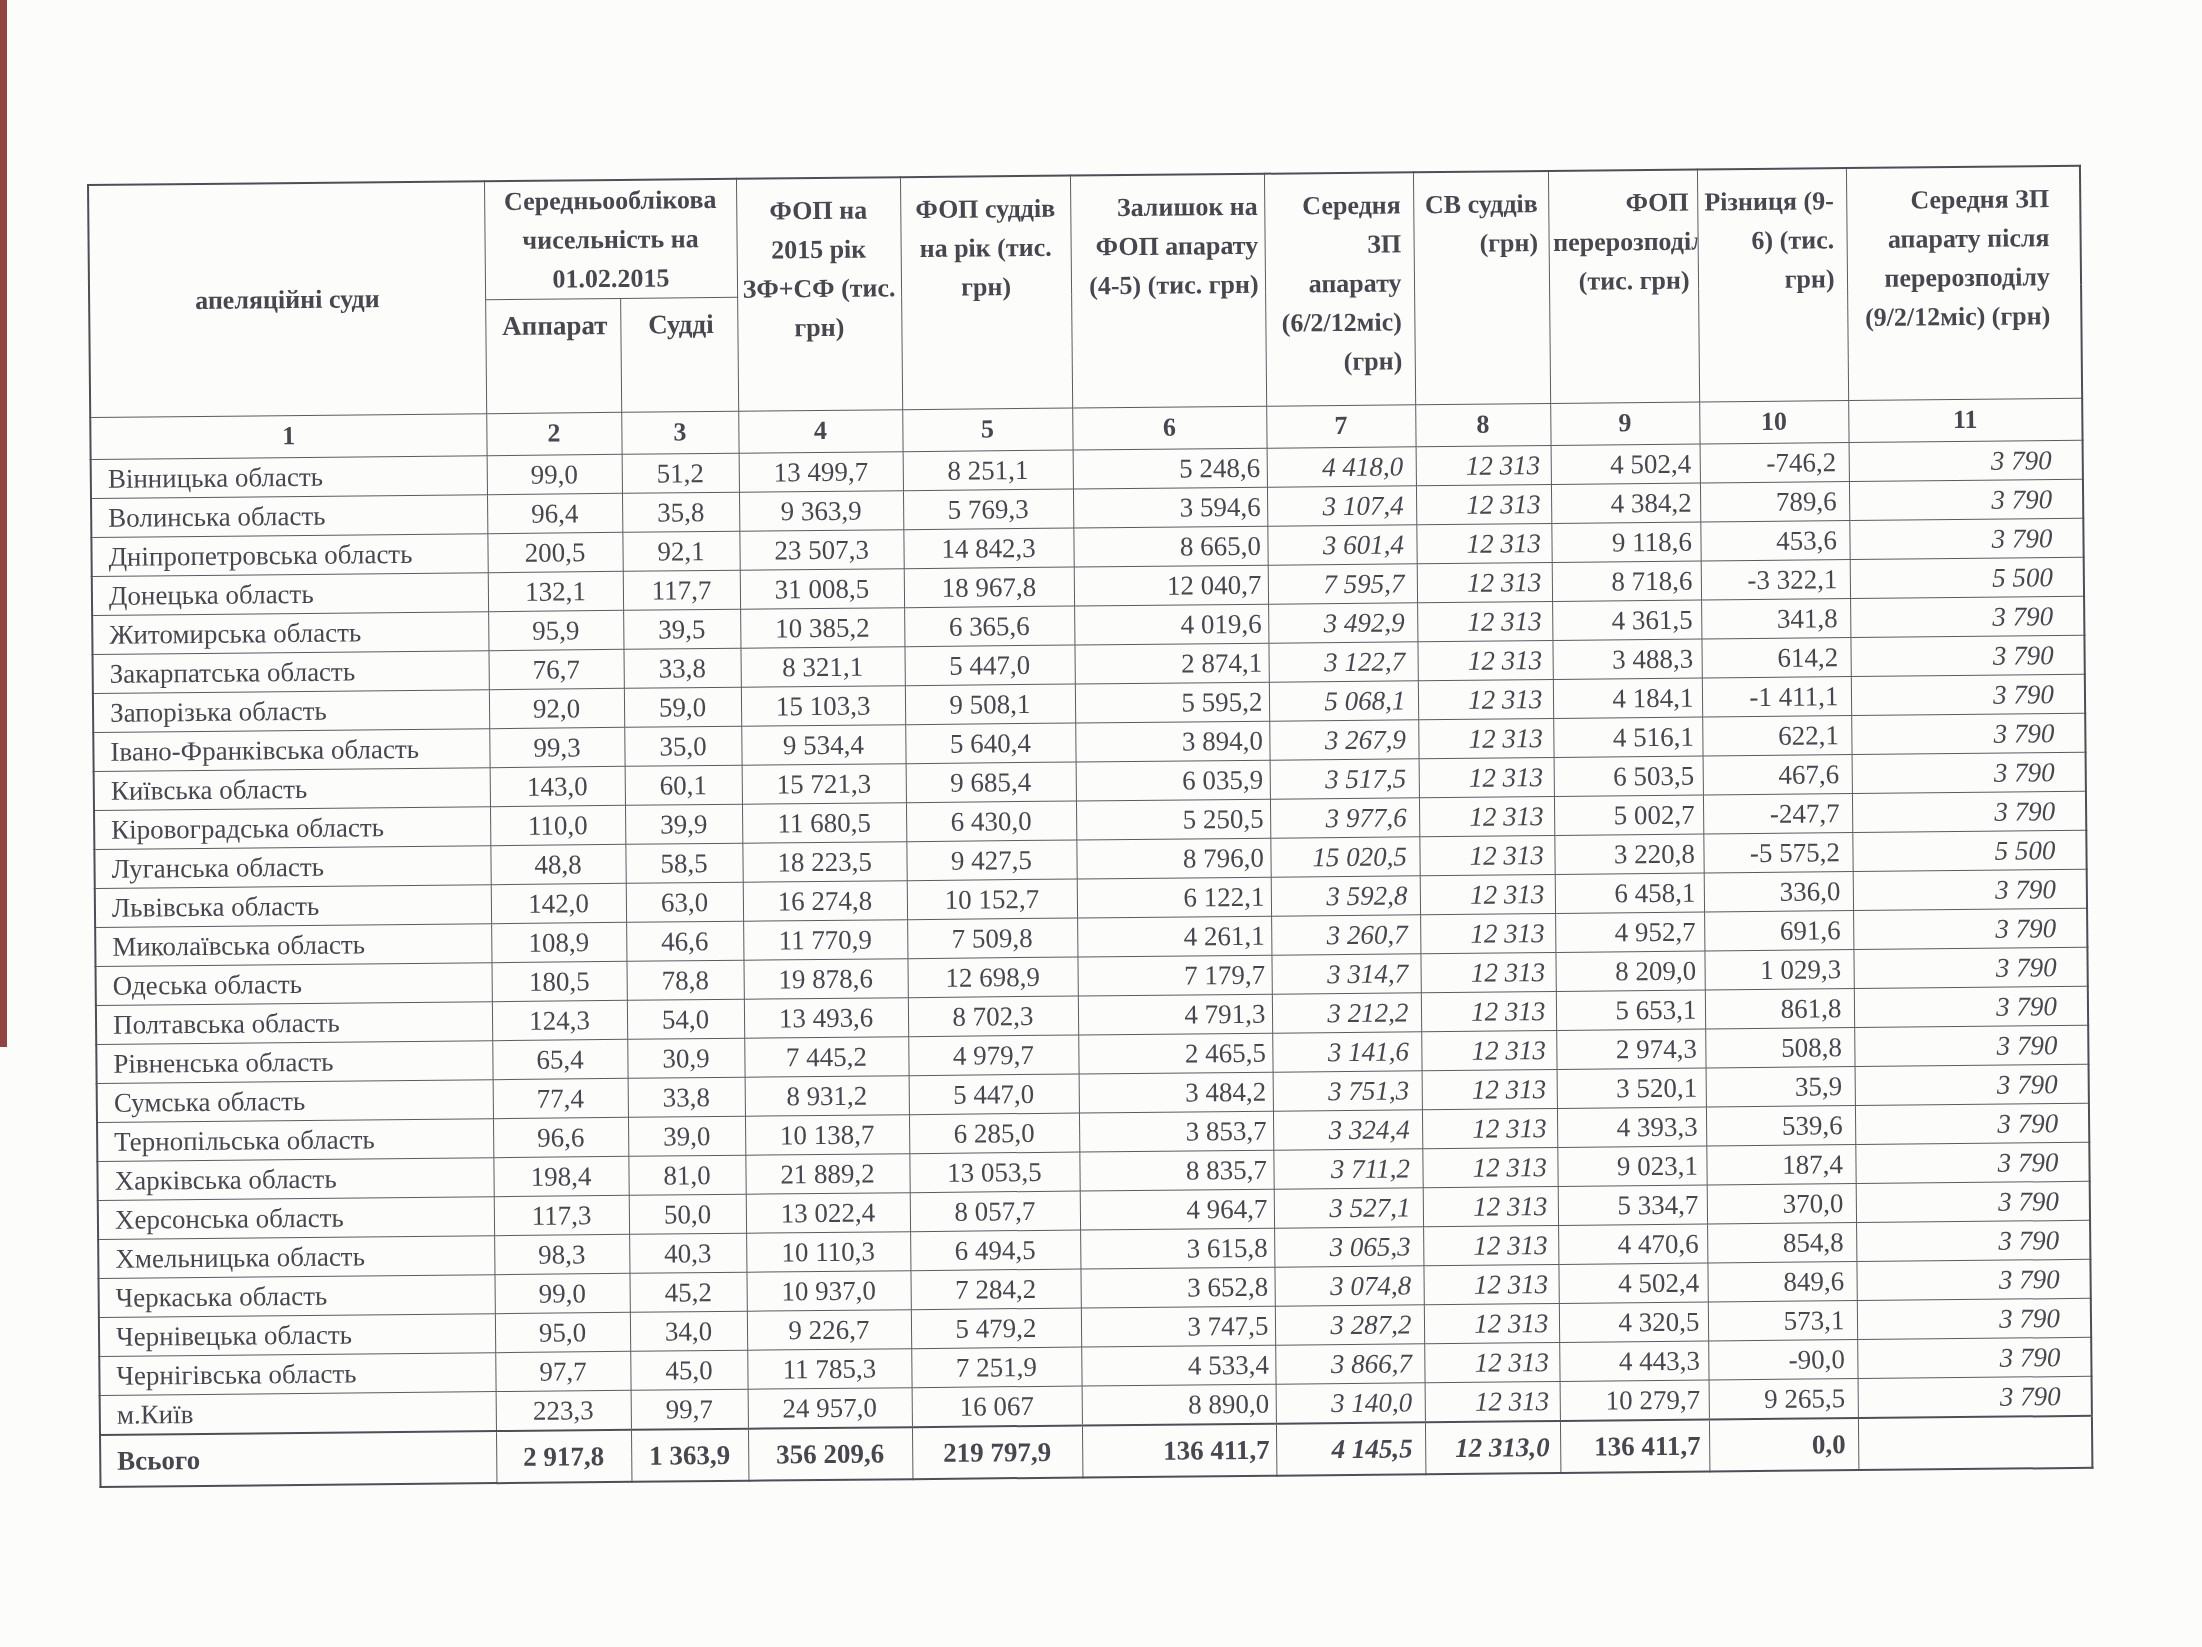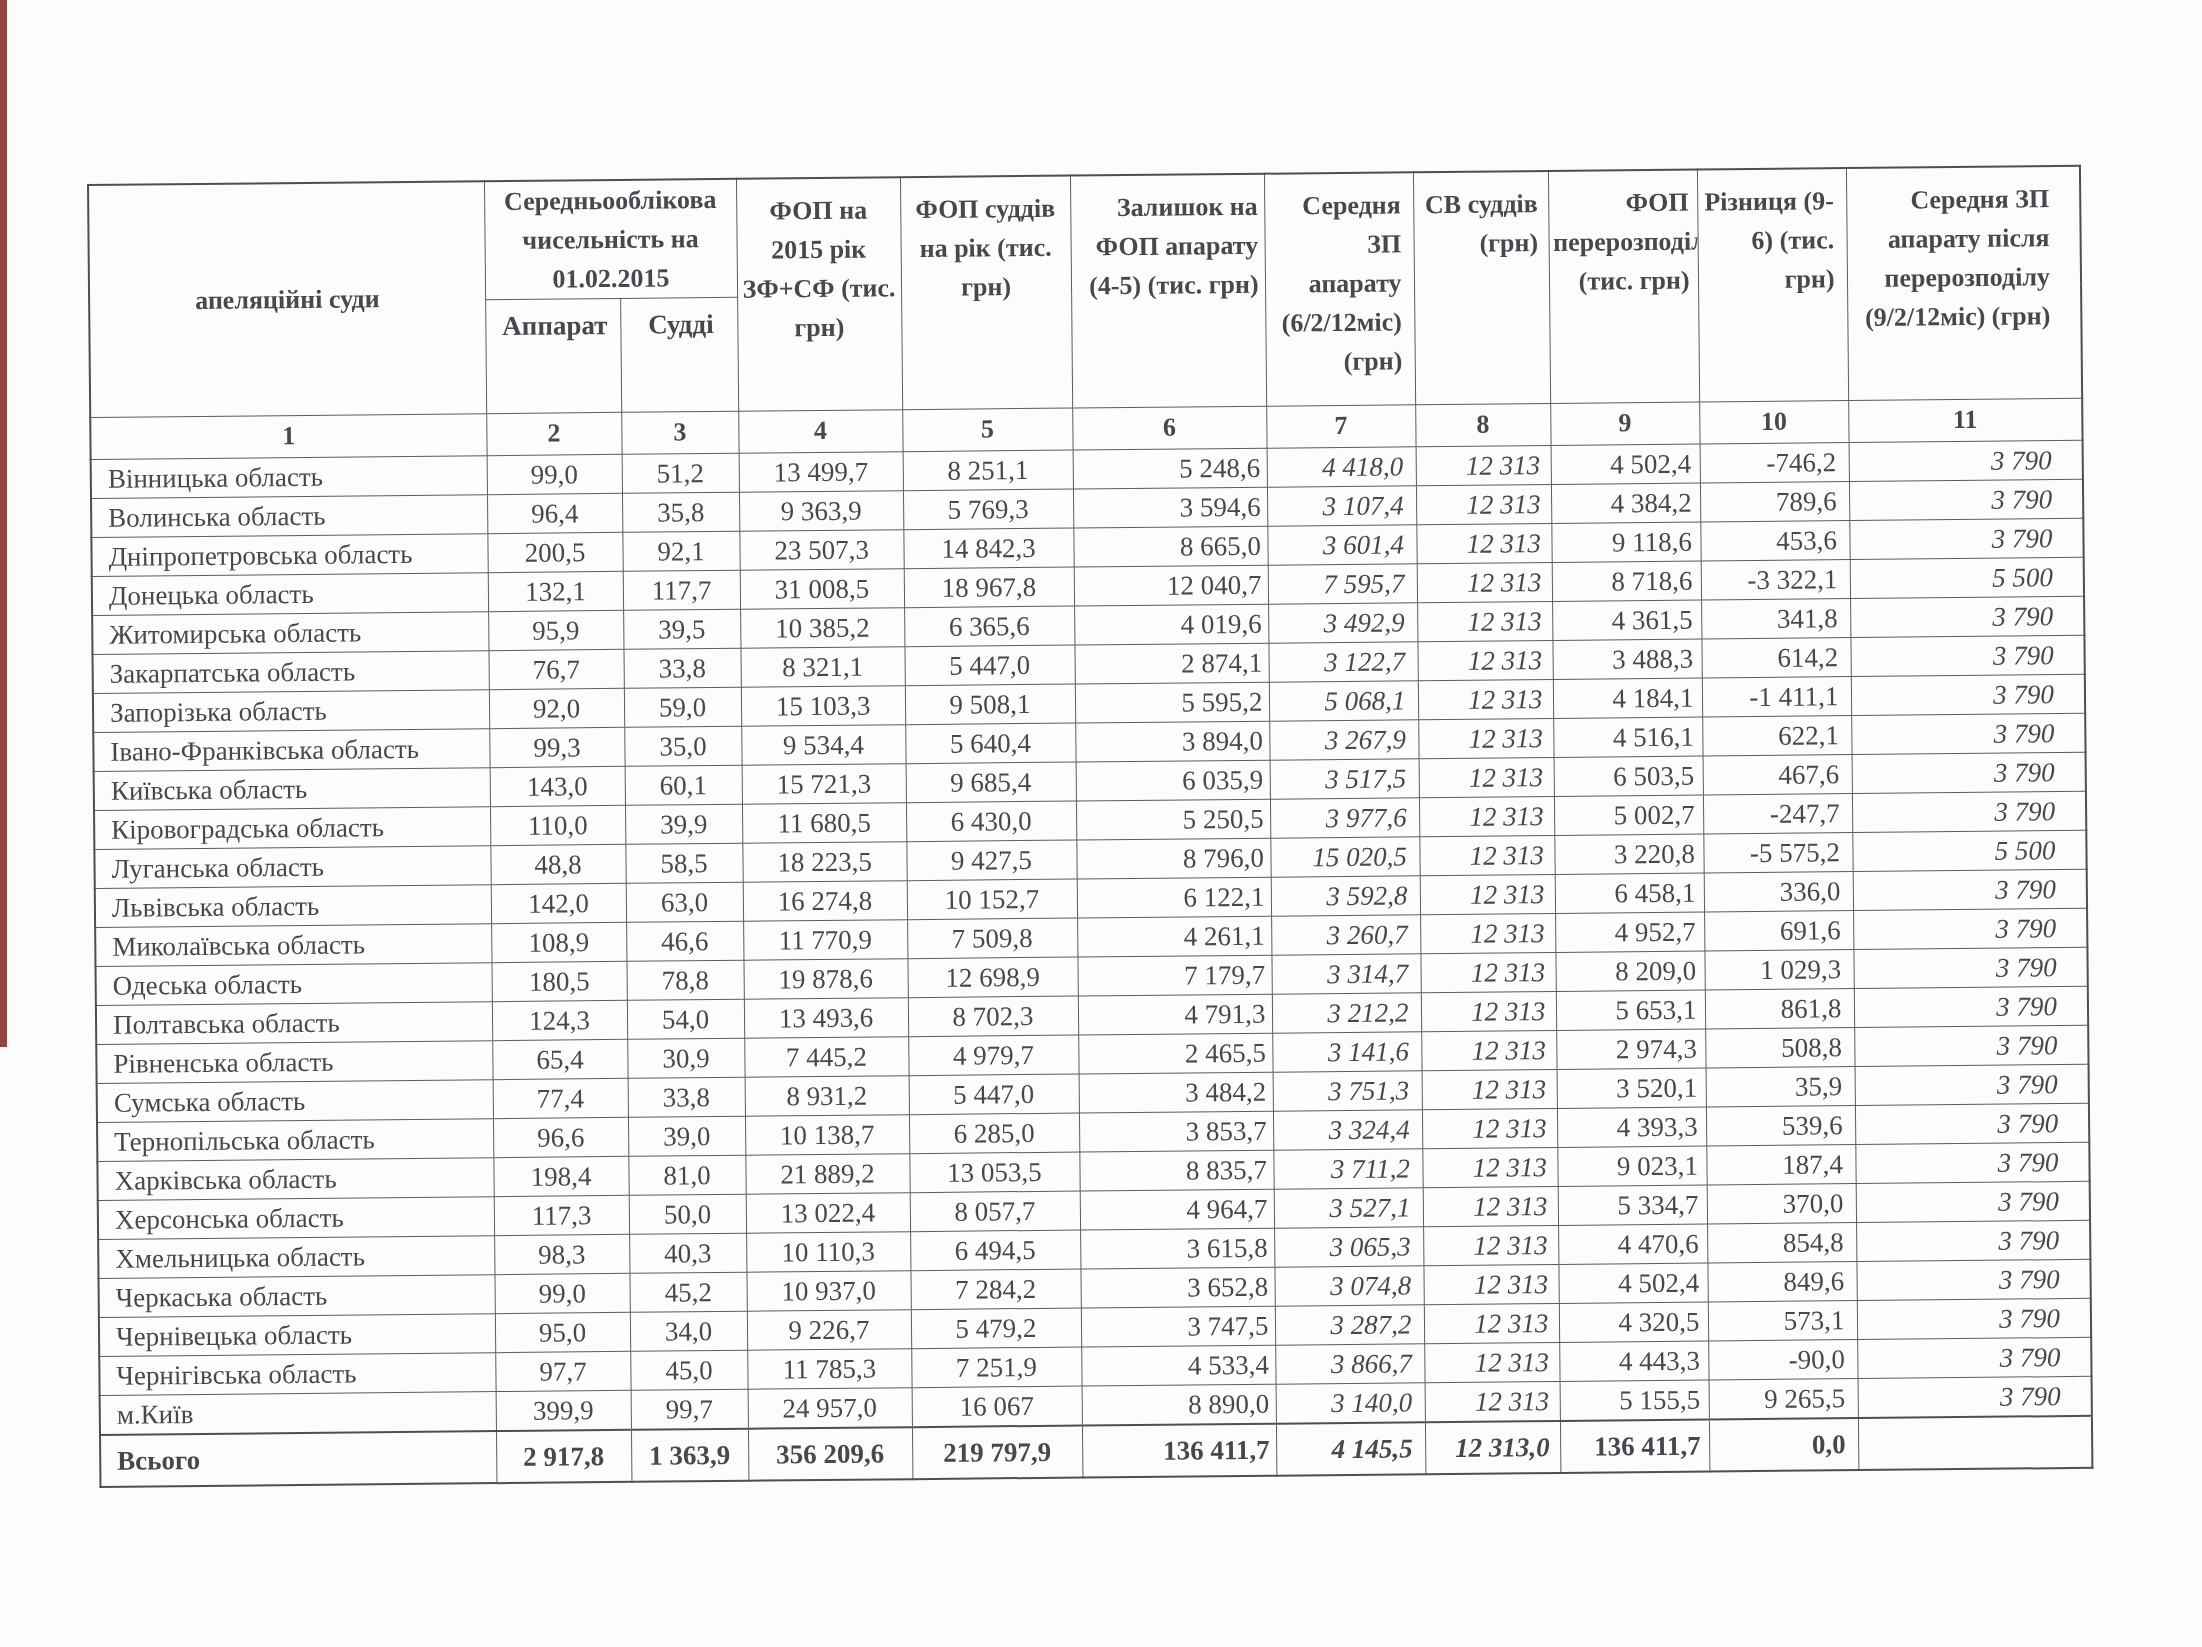--- a/index.html
+++ b/index.html
@@ -417,28 +417,28 @@
           <td class="c5">7 251,9</td>
           <td class="c6">4 533,4</td>
           <td class="c7">3 866,7</td>
           <td class="c8">12 313</td>
           <td class="c9">4 443,3</td>
           <td class="c10">-90,0</td>
           <td class="c11">3 790</td>
         </tr>
         <tr>
           <td class="c1">м.Київ</td>
-          <td class="c2">399,9</td>
+          <td class="c2">223,3</td>
           <td class="c3">99,7</td>
           <td class="c4">24 957,0</td>
           <td class="c5">16 067</td>
           <td class="c6">8 890,0</td>
           <td class="c7">3 140,0</td>
           <td class="c8">12 313</td>
-          <td class="c9">5 155,5</td>
+          <td class="c9">10 279,7</td>
           <td class="c10">9 265,5</td>
           <td class="c11">3 790</td>
         </tr>
         <tr class="total-row">
           <td class="c1">Всього</td>
           <td class="c2">2 917,8</td>
           <td class="c3">1 363,9</td>
           <td class="c4">356 209,6</td>
           <td class="c5">219 797,9</td>
           <td class="c6">136 411,7</td>

